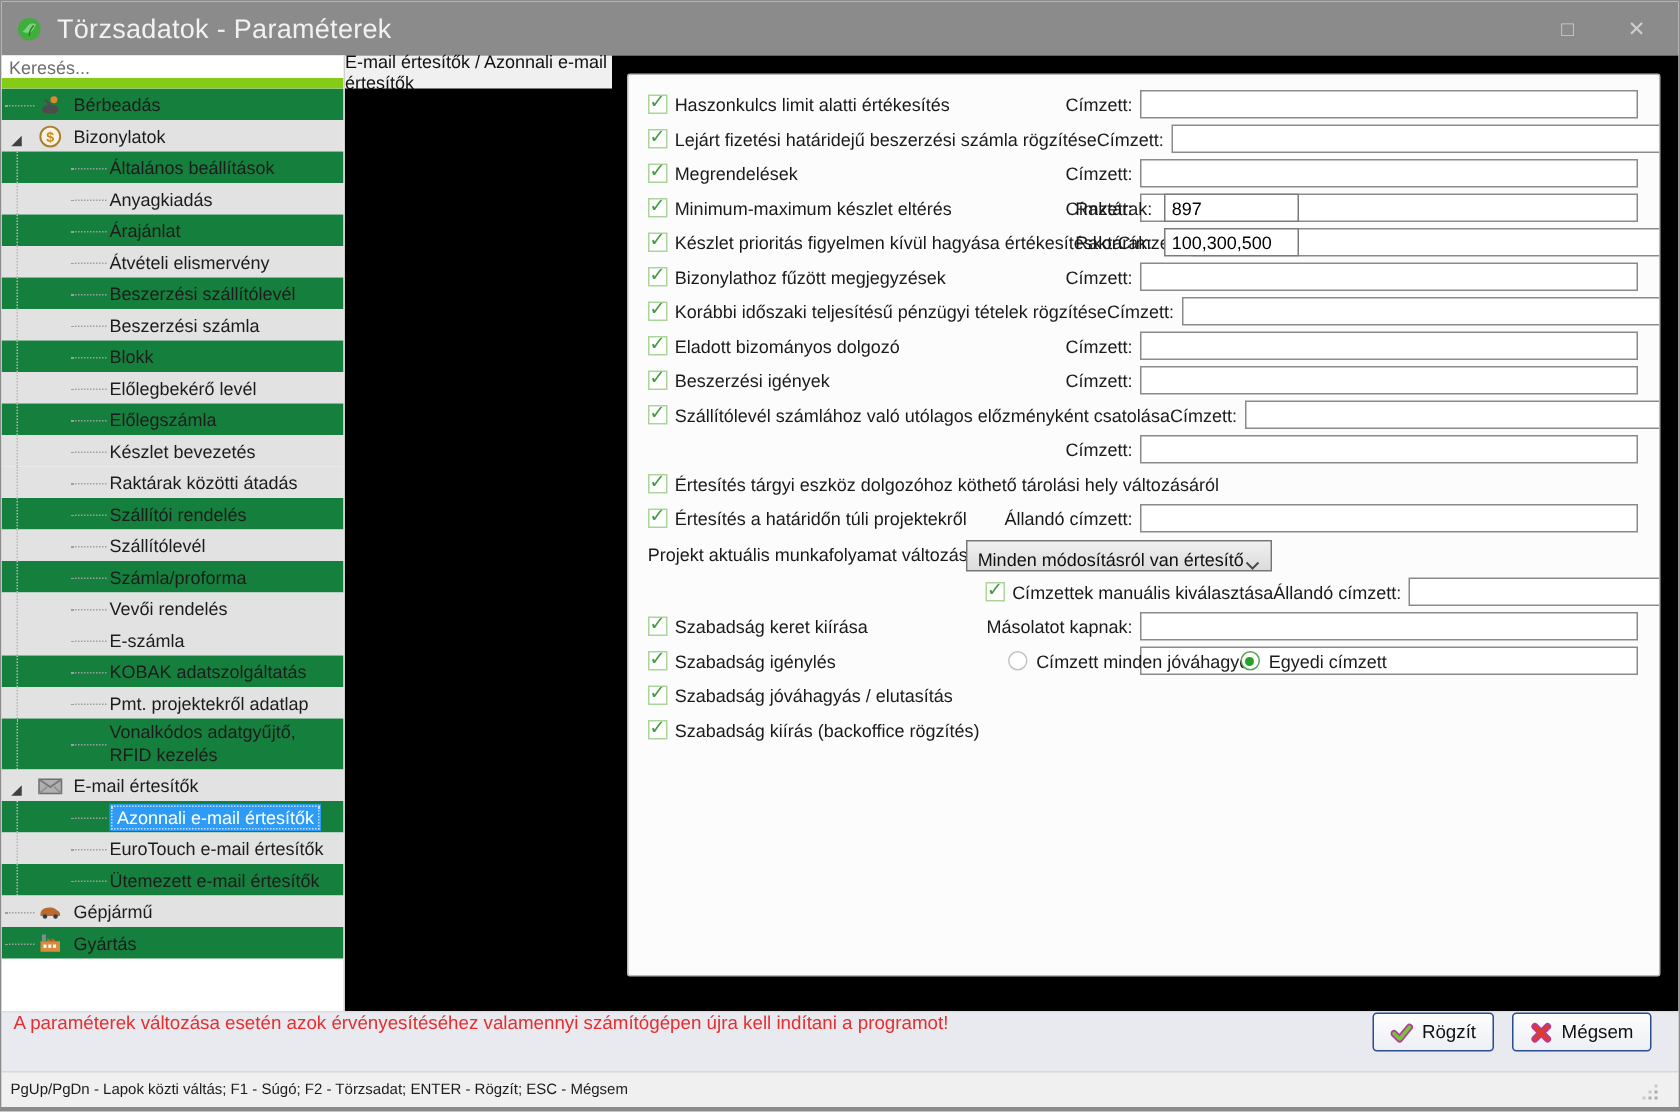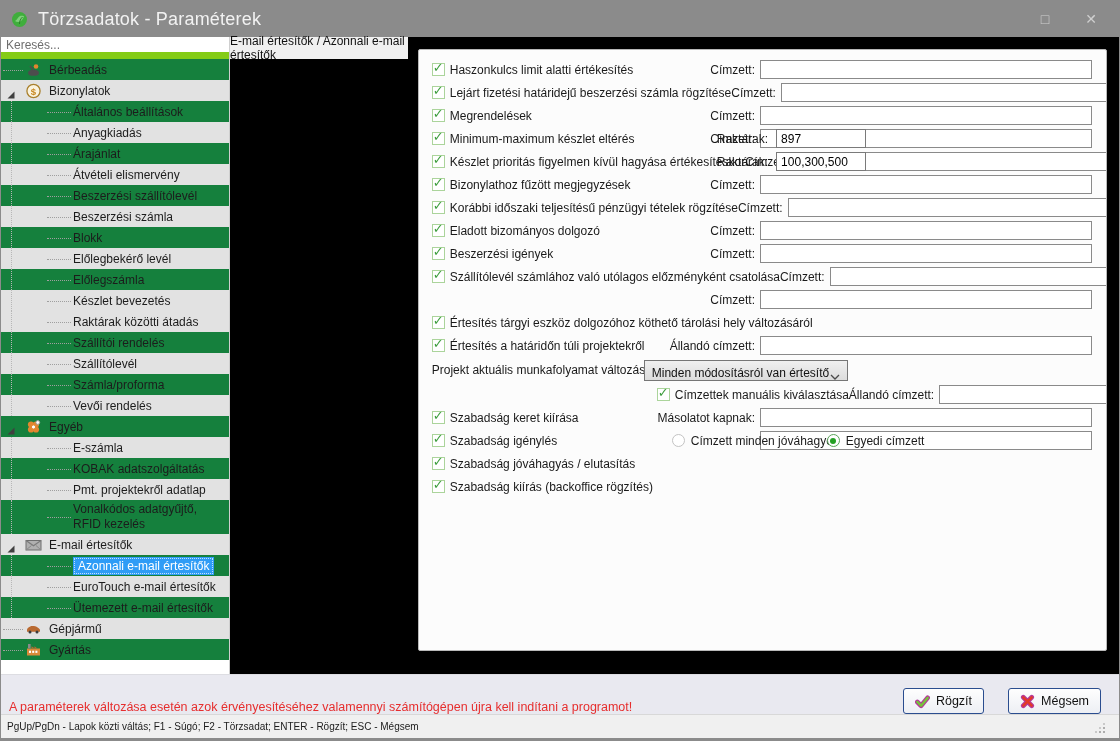--- a/index.html
+++ b/index.html
@@ -54,23 +54,23 @@
   .combo-label { font-size:12px; color:#1a1a1a; }
   .combobox { position:absolute; left:225px; width:204px; height:21px; border:1px solid #767676; background:linear-gradient(#f0f0f0,#dcdcdc); display:flex; align-items:flex-end; padding:0 7px; cursor:default; }
   .combo-value { font-size:12px; color:#111; flex:1; white-space:nowrap; overflow:hidden; }
   .chev { display:flex; align-items:center; }
   .radio-wrap { position:absolute; display:flex; align-items:center; gap:6px; }
   .radio { width:13px; height:13px; border-radius:50%; border:1px solid #c3c3c3; background:#fff; flex:0 0 auto; }
   .radio.sel { border-color:#5aa55a; }
   .radio.sel::after { content:""; display:block; margin:2.5px; width:6px; height:6px; border-radius:50%; background:#25a125; }
   .radio-label { font-size:12px; color:#1a1a1a; white-space:nowrap; }
   
-  .footer { height:40px; flex:0 0 auto; background:#e9e9f0; border-top:1px solid #dddde2; display:flex; align-items:flex-end; }
+  .footer { height:40px; flex:0 0 auto; background:#e9e9f0; border-top:1px solid #dddde2; display:flex; align-items:flex-start; }
   .warning { color:#e62e2e; font-size:12.5px; padding-left:8px; }
-  .footer-buttons { margin-left:auto; display:flex; gap:24px; padding-right:18px;padding-left:10px; }
+  .footer-buttons { margin-left:auto; display:flex; gap:12px; padding-right:18px;padding-left:10px; }
   .btn { display:flex; align-items:center; gap:6px; height:26px; padding:0 11px; background:linear-gradient(#fefefe,#edeff4); border:1px solid #2a4d8f; border-radius:3px; font-size:12.5px; color:#111; cursor:default; }
   
   .statusbar { height:24px; flex:0 0 auto; background:#f0f0f0; border-top:1px solid #d8d8d8; display:flex; align-items:center; position:relative; }
   .status-text { font-size:10px; color:#1c1c1c; padding-left:6px; }
   .grip { position:absolute; right:14px; bottom:5px; width:9px; height:9px; }
   .grip::after { content:""; position:absolute; right:0; bottom:0; width:2px; height:2px; background:#adadad;
     box-shadow:-4px 0 #adadad, 0 -4px #adadad, -8px 0 #c9c9c9, -4px -4px #c9c9c9, 0 -8px #c9c9c9; }
 </style>
 </head>
 <body>
@@ -182,34 +182,20 @@
           </div>
           <div class="trow child">
             <span class="vline"></span>
             <span class="conn1"></span>
             <span class="tlabel">Számla/proforma</span>
           </div>
           <div class="trow alt child">
             <span class="vline"></span>
             <span class="conn1"></span>
             <span class="tlabel">Vevői rendelés</span>
-          </div>
-          <div class="trow">
-            <span class="expander"><svg viewBox="0 0 10 10" width="10" height="10">
-                <path d="M8.5 1.5v7h-7z" fill="#404040"></path>
-              </svg></span>
-            <span class="ticon"><svg viewBox="0 0 17 17" width="17" height="17">
-                <circle cx="6" cy="6" r="3.1" fill="#e2862f"></circle>
-                <circle cx="11" cy="6" r="3.1" fill="#e2862f"></circle>
-                <circle cx="6" cy="11" r="3.1" fill="#e2862f"></circle>
-                <circle cx="11" cy="11" r="3.1" fill="#e2862f"></circle>
-                <circle cx="8.5" cy="8.5" r="2.1" fill="#fff" stroke="#e2862f"></circle>
-                <circle cx="12.8" cy="4" r="1.9" fill="#fff" stroke="#9a9a9a"></circle>
-              </svg></span>
-            <span class="tlabel">Egyéb</span>
           </div>
           <div class="trow alt child">
             <span class="vline"></span>
             <span class="conn1"></span>
             <span class="tlabel">E-számla</span>
           </div>
           <div class="trow child">
             <span class="vline"></span>
             <span class="conn1"></span>
             <span class="tlabel">KOBAK adatszolgáltatás</span>

